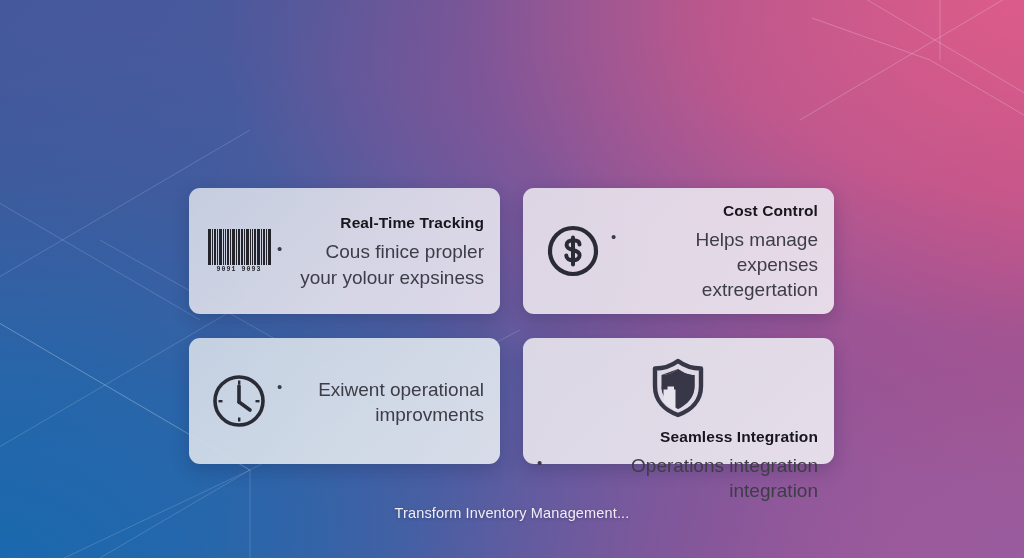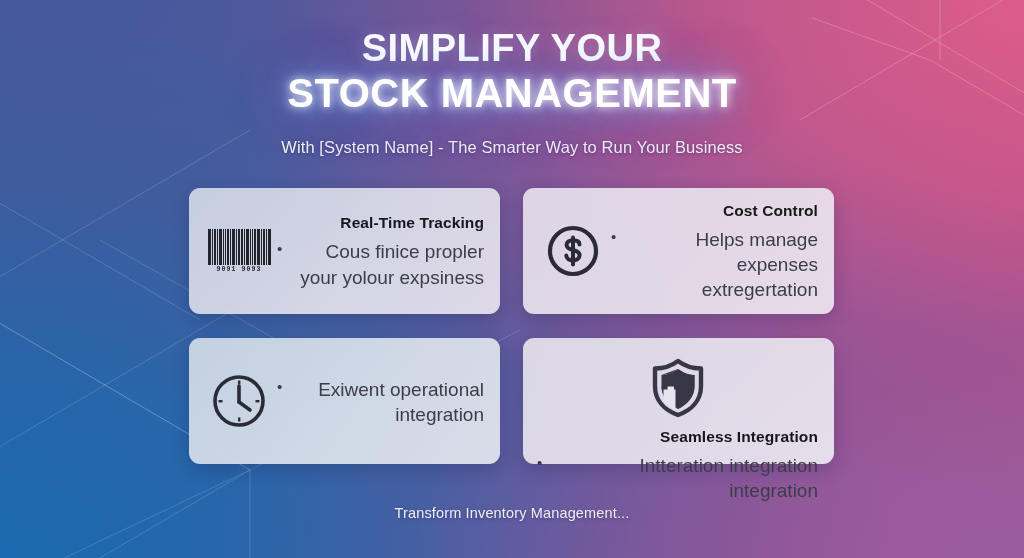--- a/index.html
+++ b/index.html
@@ -160,27 +160,20 @@
       <g stroke="rgba(255,255,255,0.22)" stroke-width="1" fill="none">
         <path d="M 800 -40 L 1070 120"></path>
         <path d="M 1070 -40 L 800 120"></path>
         <path d="M 930 60 L 1070 142"></path>
         <path d="M 812 18 L 930 60"></path>
         <path d="M 940 -30 L 940 60"></path>
       </g>
     </svg>
   </div>
 
-  <div class="header">
-    <div class="glow-wrap">
-      <span class="title-line title-1">SIMPLIFY YOUR</span>
-      <span class="title-line title-2">STOCK MANAGEMENT</span>
-    </div>
-    <div class="subtitle">With [System Name] - The Smarter Way to Run Your Business</div>
-  </div>
 
   <div class="grid">
 
     <div class="card c1">
       <div class="icon-box">
         <div class="barcode">
           <div class="bars">
             <i style="width:3px"></i>
               <i style="width:1px"></i>
               <i style="width:2px"></i>
@@ -242,21 +235,21 @@
           <rect x="28" y="45.5" width="2.4" height="4" fill="#2b2b36"></rect>
           <rect x="8.5" y="28" width="4" height="2.4" fill="#2b2b36"></rect>
           <rect x="45.5" y="28" width="4" height="2.4" fill="#2b2b36"></rect>
           <path d="M29 14 L29 30" stroke="#2b2b36" stroke-width="3.6" stroke-linecap="round"></path>
           <path d="M29 30 L40 38" stroke="#2b2b36" stroke-width="3.6" stroke-linecap="round"></path>
         </svg>
       </div>
       <div class="card-body">
         <div class="bullet-row">
           <span class="bullet-dot">•</span>
-          <span class="bullet-text">Exiwent operational integration</span>
+          <span class="bullet-text">Exiwent operational improvments</span>
         </div>
       </div>
     </div>
 
     <div class="card c4">
       <div class="icon-box">
         <svg width="56" height="60" viewBox="0 0 56 60">
           <path d="M28 3 C20 9 12 10.5 5 10.5 L5 28 C5 43 15 52.5 28 57 C41 52.5 51 43 51 28 L51 10.5 C44 10.5 36 9 28 3 Z" fill="none" stroke="#373747" stroke-width="4.4" stroke-linejoin="round"></path>
           <path d="M28 11 C22 15.5 16 17 11.5 17 L11.5 28.5 L24 28.5 L24 48.5 C17 43.5 11.5 37 11.5 28.5 L11.5 17 M28 11 C34 15.5 40 17 44.5 17 L44.5 28.5 C44.5 39 37 46.5 28 51 L28 28.5 L24 28.5" fill="#373747" stroke="none"></path>
           <path d="M11.5 17 C16 17 22 15.5 28 11 L28 51 C19 46.5 11.5 39 11.5 28.5 Z" fill="#373747"></path>
@@ -264,21 +257,21 @@
           <path d="M11.5 28.5 L24 28.5 L24 35 L11.5 35 Z" fill="#e8e4ee" opacity="0"></path>
           <path d="M28 11 C34 15.5 40 17 44.5 17 L44.5 28.5 C44.5 39 37 46.5 28 51 Z" fill="#373747"></path>
           <path d="M17.5 20.5 L28 20.5 L28 51 C23.5 48.5 20 45.5 17.5 42 Z" fill="#e8e4ee" opacity="0"></path>
           <path d="M13.5 31.5 L25.5 31.5 L25.5 53 L13.5 44 Z" fill="#e8e4ee"></path>
         </svg>
       </div>
       <div class="card-body">
         <div class="card-title">Seamless Integration</div>
         <div class="bullet-row">
           <span class="bullet-dot">•</span>
-          <span class="bullet-text">Intteration integration integration</span>
+          <span class="bullet-text">Operations integration integration</span>
         </div>
       </div>
     </div>
 
   </div>
 
   <div class="footer">Transform Inventory Management...</div>
 
 </div>
 

